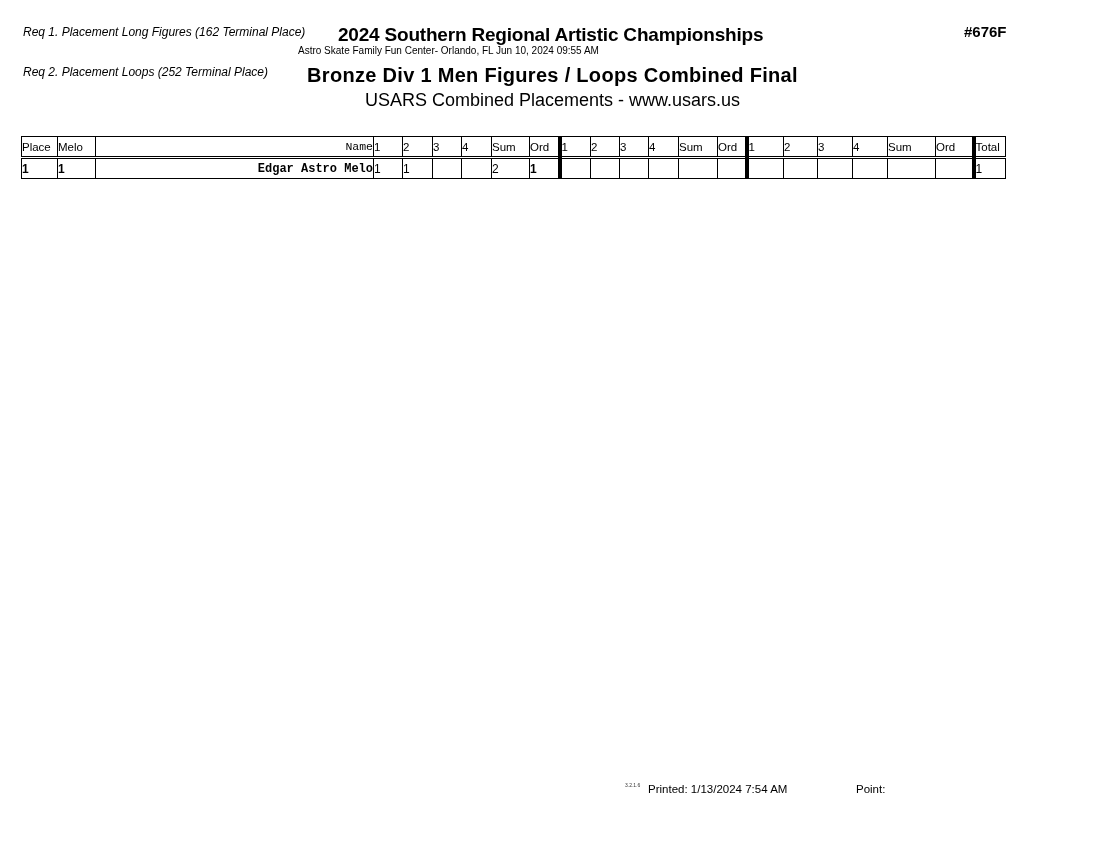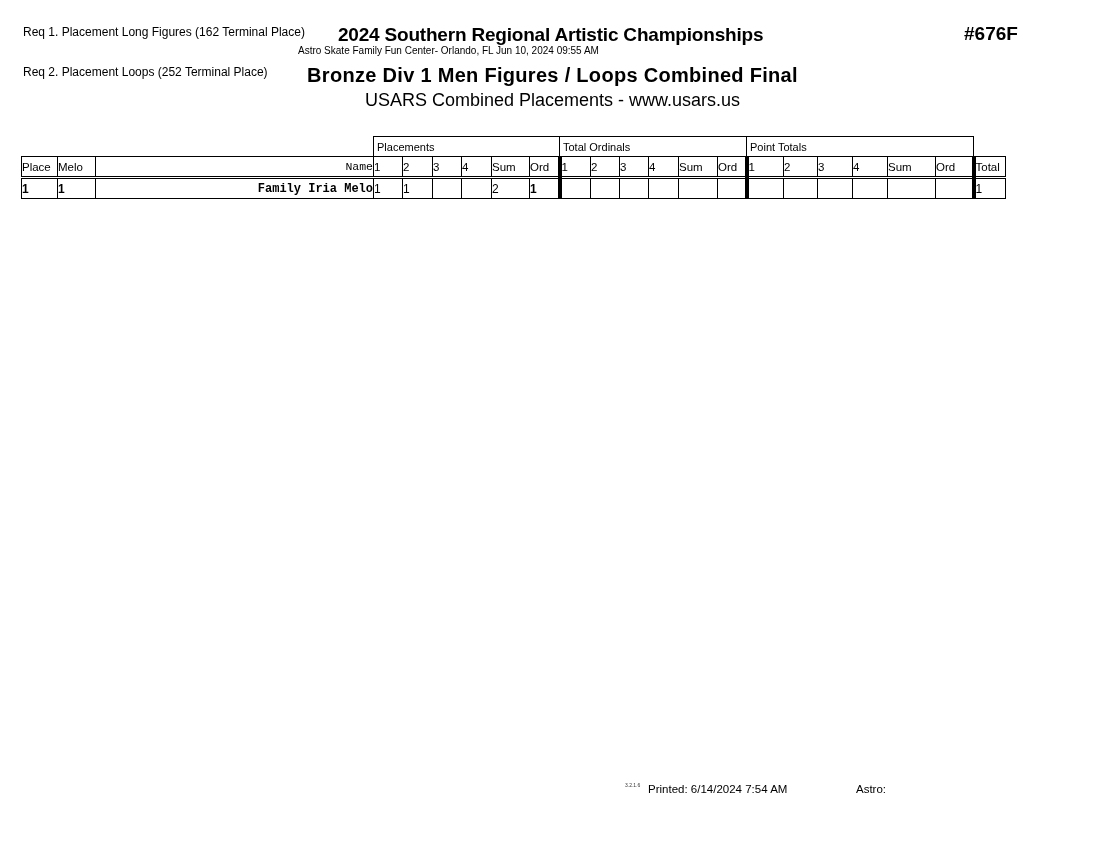--- a/index.html
+++ b/index.html
@@ -1,24 +1,24 @@
 <!DOCTYPE html>
 <html><head>
   <meta charset="utf-8">
   <style>
     html, body { margin: 0; padding: 0; background: #ffffff; }
     body { width: 1100px; height: 850px; position: relative; overflow: hidden;
            font-family: "Liberation Sans", sans-serif; color: #000; }
     .abs { position: absolute; white-space: nowrap; }
-    .req { font-size: 12px; left: 23px; }
+    .req { font-size: 12px; left: 23px; font-style: italic; }
     .title { font-size: 19px; font-weight: bold; left: 338px; top: 24px; letter-spacing: -0.2px; text-align: center; }
     .venue { font-size: 10px; left: 298px; top: 45px; }
     .event { font-size: 20px; font-weight: bold; left: 0; width: 1105px; text-align: center; top: 64px; letter-spacing: 0.3px; }
     .subtitle { font-size: 18px; left: 0; width: 1105px; text-align: center; top: 90px; }
-    .code { font-size: 19px; font-weight: bold; left: 964px; top: 23px; }
+    .code { font-size: 15px; font-weight: bold; left: 964px; top: 23px; }
 
     table.res { position: absolute; left: 21px; top: 136px; border-collapse: collapse; font-size: 11.5px; table-layout: fixed; }
     table.res td { padding: 0; height: 19px; vertical-align: middle; }
     .grp td.g { border: 1px solid #000; border-bottom: none; text-align: left; padding-left: 3px; font-size: 11px; height: 19px; }
     .hdr td { border: 1px solid #000; border-bottom: 3px double #000; height: 19px; }
     .row td { border: 1px solid #000; height: 17px; font-size: 12px; }
     .row td.b { font-weight: bold; }
     td.left { text-align: right; padding-left: 3px !important; font-family: Liberation Mono, monospace; }
     td.tl { border-left: 4px solid #000 !important; }
     .foot { font-size: 11.5px; top: 783px; }
@@ -54,27 +54,20 @@
       <col style="width:29px">
     <col style="width:37px">
       <col style="width:34px">
       <col style="width:35px">
       <col style="width:35px">
       <col style="width:48px">
       <col style="width:38px">
     <col style="width:32px">
   </colgroup>
   <tbody>
-      <tr class="grp">
-    <td colspan="3" style="border:none;"></td>
-    <td colspan="6" class="g">Placements</td>
-    <td colspan="6" class="g">Total Ordinals</td>
-    <td colspan="6" class="g">Point Totals</td>
-    <td style="border:none;"></td>
-  </tr>
   <tr class="hdr">
     <td>Place</td>
     <td>Melo</td>
     <td class="left">Name</td>
     <td>1</td>
     <td>2</td>
     <td>3</td>
     <td>4</td>
     <td>Sum</td>
     <td>Ord</td>
@@ -88,21 +81,21 @@
     <td>2</td>
     <td>3</td>
     <td>4</td>
     <td>Sum</td>
     <td>Ord</td>
     <td class="tl">Total</td>
   </tr>
   <tr class="row">
     <td class="b">1</td>
     <td class="b">1</td>
-    <td class="b left" style="padding-left:6px !important;">Family Iria Melo</td>
+    <td class="b left" style="padding-left:6px !important;">Edgar Astro Melo</td>
     <td>1</td>
     <td>1</td>
     <td></td>
     <td></td>
     <td>2</td>
     <td class="b">1</td>
     <td class="tl"></td>
     <td></td>
     <td></td>
     <td></td>
@@ -113,14 +106,14 @@
     <td></td>
     <td></td>
     <td></td>
     <td></td>
     <td class="tl">1</td>
   </tr>
 </tbody>
   </table>
 
 <div class="abs ver">3.2.1.6</div>
-<div class="abs foot" style="left:648px;">Printed:  6/14/2024  7:54 AM</div>
-<div class="abs foot" style="left:856px;">Astro:</div>
+<div class="abs foot" style="left:648px;">Printed:  1/13/2024  7:54 AM</div>
+<div class="abs foot" style="left:856px;">Point:</div>
 
 </body></html>

